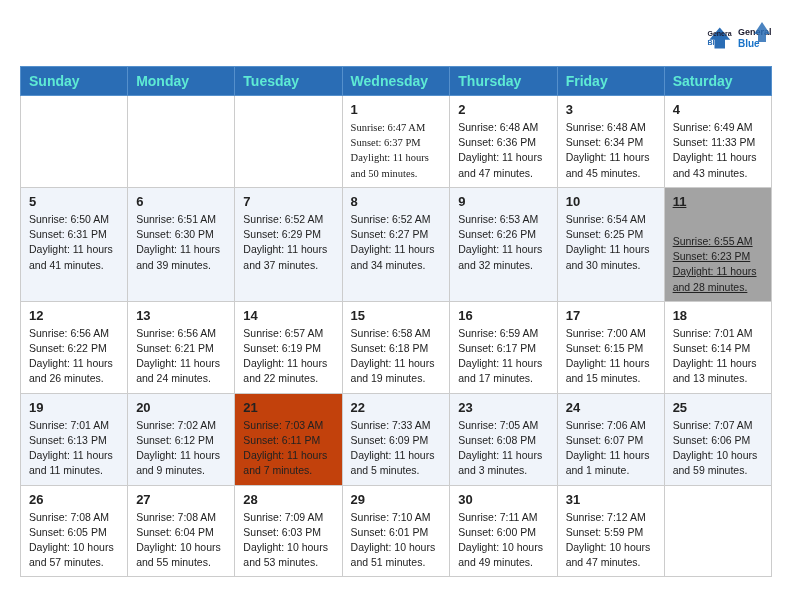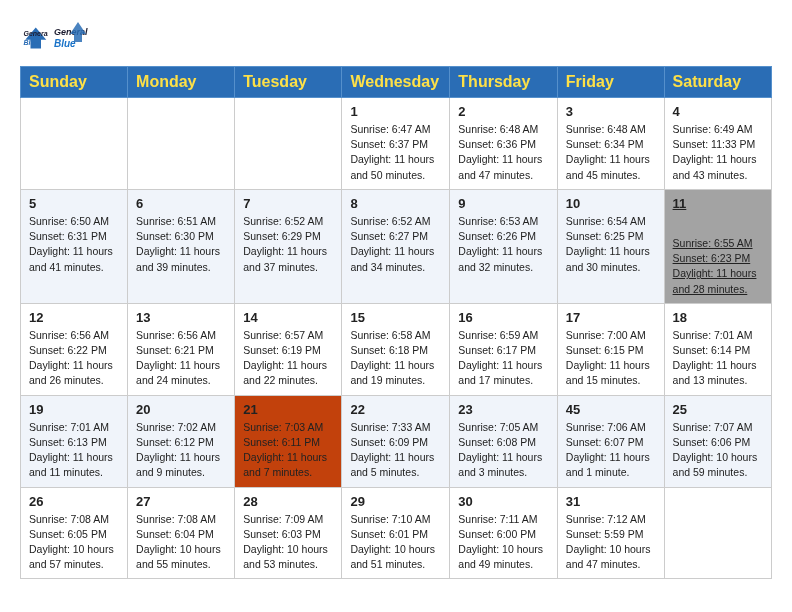--- a/index.html
+++ b/index.html
@@ -5,24 +5,23 @@
     * { box-sizing: border-box; margin: 0; padding: 0; }
     body {
       font-family: Arial, sans-serif;
       background: #fff;
       width: 792px;
       min-height: 612px;
       padding: 20px;
     }
     .header {
       display: flex;
-      justify-content: flex-start;
+      justify-content: flex-end;
       align-items: flex-start;
       margin-bottom: 10px;
-      font-style: italic;
     }
     .logo {
       display: flex;
       align-items: center;
       gap: 4px;
     }
     .logo-icon {
       width: 28px;
       height: 28px;
     }
@@ -38,24 +37,24 @@
       font-size: 14px;
       color: #444;
     }
     .calendar {
       width: 100%;
       border-collapse: collapse;
       border: 1px solid #ccc;
     }
     .calendar th {
       background-color: #2a6db5;
-      color: #fde047;
+      color: #5eead4;
       text-align: left;
       padding: 6px 8px;
-      font-size: 16px;
+      font-size: 14px;
       border: 1px solid #5590cc;
     }
     .calendar td {
       vertical-align: top;
       padding: 6px 8px;
       border: 1px solid #ccc;
       width: 108px;
       min-height: 80px;
       font-size: 11px;
       color: #222;
@@ -118,21 +117,21 @@
         <th>Saturday</th>
       </tr>
   </thead>
   <tbody id="calendar-body">
   <tr>
         <td class="empty-cell"></td>
         <td class="empty-cell"></td>
         <td class="empty-cell"></td>
         <td style="background: rgb(255, 255, 255);">
           <div class="day-number">1</div>
-          <div class="day-info" style="white-space: pre-line;">Sunrise: 6:47 AM
+          <div class="day-info" style="white-space: pre-line; font-family: Liberation Serif, serif;">Sunrise: 6:47 AM
 Sunset: 6:37 PM
 Daylight: 11 hours
 and 50 minutes.</div>
         </td>
         <td style="background: rgb(255, 255, 255);">
           <div class="day-number">2</div>
           <div class="day-info" style="white-space: pre-line;">Sunrise: 6:48 AM
 Sunset: 6:36 PM
 Daylight: 11 hours
 and 47 minutes.</div>
@@ -284,21 +283,21 @@
 and 5 minutes.</div>
         </td>
         <td style="background: rgb(240, 244, 250);">
           <div class="day-number">23</div>
           <div class="day-info" style="white-space: pre-line;">Sunrise: 7:05 AM
 Sunset: 6:08 PM
 Daylight: 11 hours
 and 3 minutes.</div>
         </td>
         <td style="background: rgb(240, 244, 250);">
-          <div class="day-number">45</div>
+          <div class="day-number">24</div>
           <div class="day-info" style="white-space: pre-line;">Sunrise: 7:06 AM
 Sunset: 6:07 PM
 Daylight: 11 hours
 and 1 minute.</div>
         </td>
         <td style="background: rgb(240, 244, 250);">
           <div class="day-number">25</div>
           <div class="day-info" style="white-space: pre-line;">Sunrise: 7:07 AM
 Sunset: 6:06 PM
 Daylight: 10 hours

